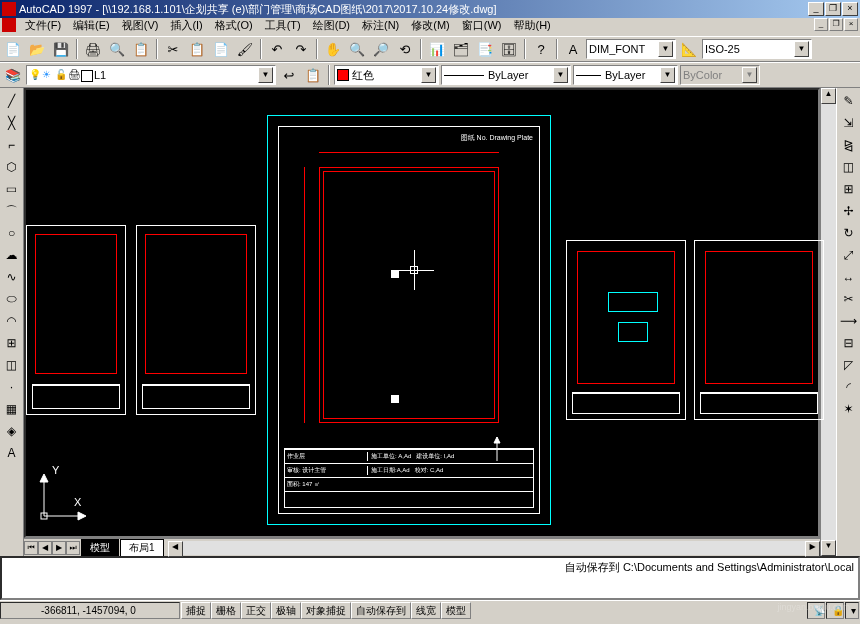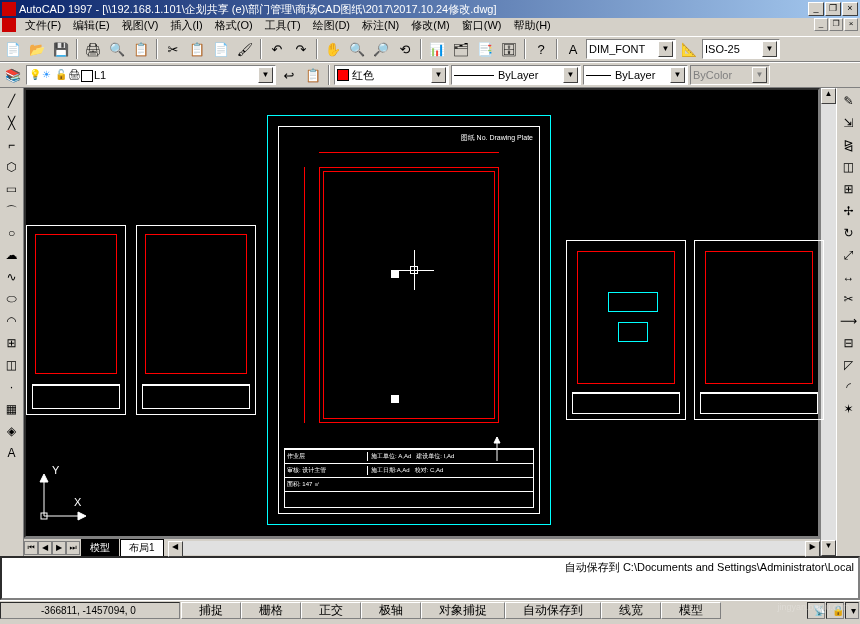--- a/index.html
+++ b/index.html
@@ -47,21 +47,21 @@
 .scroll-track{flex:1;background:#e0e0e0;}
 .tab-row{height:18px;display:flex;align-items:center;background:#d4d0c8;border-top:1px solid #808080;}
 .tab-nav-btn{width:14px;height:14px;border:1px solid #808080;background:#d4d0c8;text-align:center;font-size:8px;line-height:11px;}
 .tab{padding:1px 8px;background:#fff;border:1px solid #000;border-bottom:none;margin-left:1px;font-size:10px;}
 .tab.active{background:#000;color:#fff;}
 .hscroll{flex:1;height:14px;background:#e0e0e0;margin-left:4px;display:flex;}
 .cmd-area{height:44px;background:#fff;border:2px inset #808080;padding:2px 4px;font-family:"Courier New",monospace;font-size:11px;overflow:hidden;text-align:right;}
 .cmd-line{white-space:pre;}
 .status-bar{height:20px;background:#d4d0c8;display:flex;align-items:center;border-top:1px solid #fff;}
 .status-cell{padding:0 5px;border:1px inset #808080;height:17px;line-height:15px;margin-right:1px;font-size:10px;}
-.status-btn{padding:0 17px;border:1px solid #fff;border-right-color:#808080;border-bottom-color:#808080;height:17px;line-height:15px;font-size:12px;}
+.status-btn{padding:0 4px;border:1px solid #fff;border-right-color:#808080;border-bottom-color:#808080;height:17px;line-height:15px;font-size:10px;}
 .watermark{position:absolute;right:10px;bottom:25px;color:rgba(255,255,255,0.4);font-size:16px;pointer-events:none;font-weight:bold;}
 .watermark-sub{position:absolute;right:10px;bottom:12px;color:rgba(255,255,255,0.25);font-size:9px;pointer-events:none;}
 .compass{position:absolute;right:30px;bottom:50px;}
 .compass svg{stroke:#fff;fill:none;}
 </style>
 </head>
 <body>
 
 <div class="title-bar">
   <div class="icon"></div>
@@ -123,39 +123,39 @@
   <div class="tool-btn">🗄</div>
   <div class="sep"></div>
   <div class="tool-btn">?</div>
   <div class="sep"></div>
   <div class="tool-btn">A</div>
   <div class="dropdown" style="width:90px;">
     <span class="dd-content">DIM_FONT</span>
     <span class="dd-arrow">▼</span>
   </div>
   <div class="tool-btn">📐</div>
-  <div class="dropdown" style="width:78px;gap:8px;">
+  <div class="dropdown" style="width:110px;gap:8px;">
     <span class="dd-content">ISO-25</span>
     <span class="dd-arrow">▼</span>
   </div>
 </div>
 
 <div class="toolbar-row">
   <div class="tool-btn">📚</div>
   <div class="dropdown" style="width:250px;">
     <span class="layer-icons">
       <span style="color:#ffcc00">💡</span><span style="color:#3399ff">☀</span><span style="color:#999">🔓</span><span>🖨</span><span class="color-swatch" style="background:#fff"></span>
     </span>
     <span class="dd-content">L1</span>
     <span class="dd-arrow">▼</span>
   </div>
   <div class="tool-btn">↩</div>
   <div class="tool-btn">📋</div>
   <div class="sep"></div>
-  <div class="dropdown" style="width:115px;">
+  <div class="dropdown" style="width:105px;">
     <span class="color-swatch" style="background:#f00"></span>
     <span class="dd-content">红色</span>
     <span class="dd-arrow">▼</span>
   </div>
   <div class="dropdown" style="width:130px;">
     <span style="width:40px;border-top:1px solid #000;display:inline-block;margin-right:4px;"></span>
     <span class="dd-content">ByLayer</span>
     <span class="dd-arrow">▼</span>
   </div>
   <div class="dropdown" style="width:105px;">

